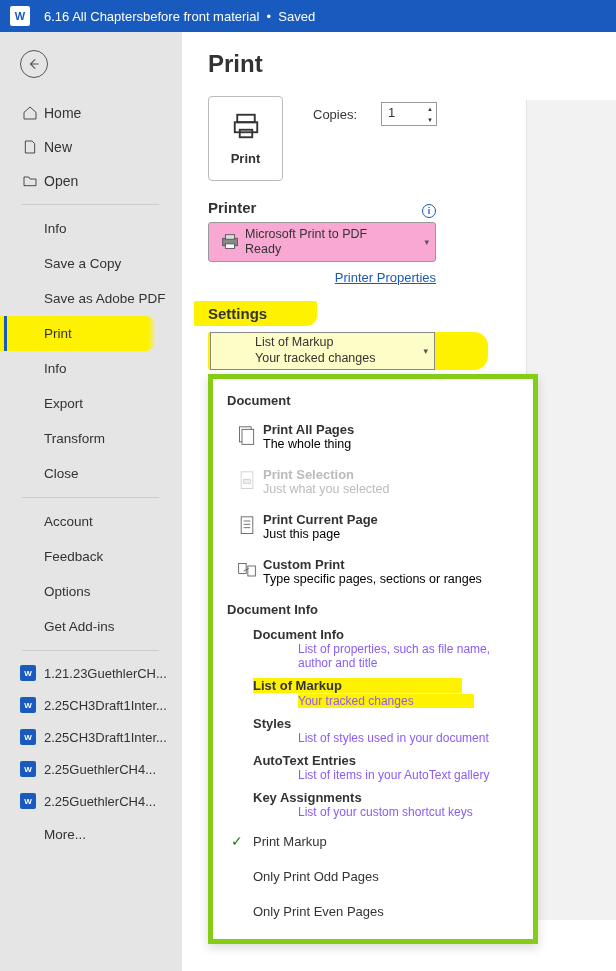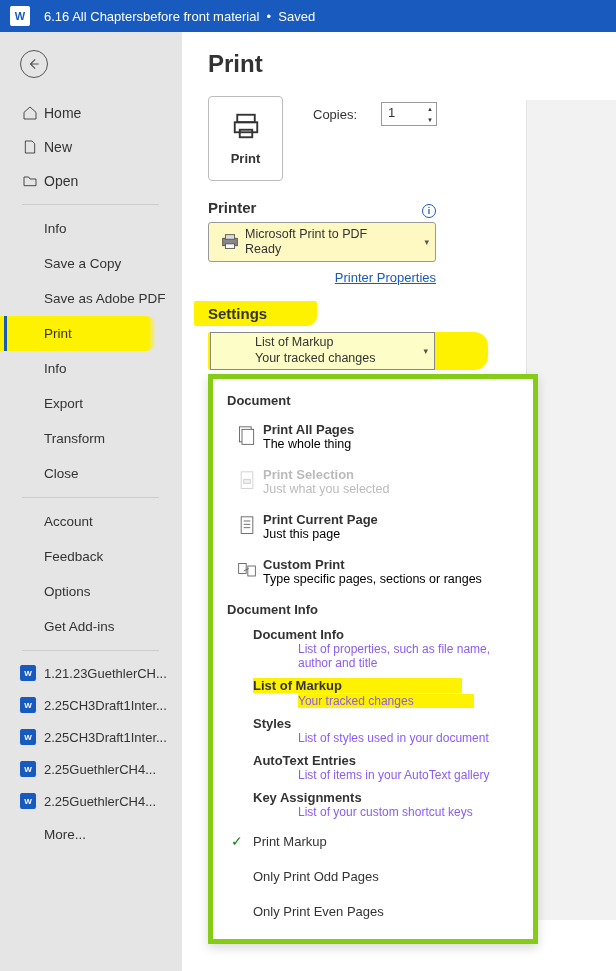--- a/index.html
+++ b/index.html
@@ -30,21 +30,21 @@
   .print-btn svg { width: 30px; height: 30px; }
   .print-btn-label { font-size: 13px; font-weight: 600; }
   .copies-row { display: flex; align-items: center; gap: 24px; margin-top: 6px; }
   .copies-input { border: 1px solid #999; width: 56px; height: 24px; padding: 2px 14px 2px 6px; position: relative; font-size: 13px; }
   .copies-spin { position: absolute; right: 0; top: 0; bottom: 0; width: 12px; display: flex; flex-direction: column; }
   .copies-spin div { flex: 1; display: flex; align-items: center; justify-content: center; font-size: 6px; cursor: pointer; }
 
   .section-label { font-size: 15px; font-weight: 600; margin-bottom: 6px; }
   .printer-row-head { display: flex; align-items: center; justify-content: space-between; width: 228px; }
   .info-circle { width: 14px; height: 14px; border: 1.3px solid #185abd; color: #185abd; border-radius: 50%; font-size: 9px; font-weight: bold; display: flex; align-items: center; justify-content: center; cursor: pointer; }
-  .dropdown-box { border: 1px solid #999; border-radius: 3px; width: 228px; height: 40px; display: flex; align-items: center; padding: 4px 6px; cursor: pointer; background: #fef9c3; position: relative; }
+  .dropdown-box { border: 1px solid #999; border-radius: 3px; width: 228px; height: 40px; display: flex; align-items: center; padding: 4px 6px; cursor: pointer; background: #f9a8d4; position: relative; }
   .dropdown-box .dd-icon { width: 30px; display: flex; align-items: center; justify-content: center; }
   .dropdown-box .dd-text { flex: 1; line-height: 1.2; font-size: 12.5px; }
   .dropdown-box .dd-caret { font-size: 9px; color: #555; }
   .printer-props { width: 228px; text-align: right; margin-top: 8px; margin-bottom: 16px; }
   .printer-props a { color: #185abd; text-decoration: underline; font-size: 13px; cursor: pointer; }
 
   .highlight-settings { display: inline-block; background: #fff200; padding: 4px 50px 4px 14px; margin-left: -14px; margin-bottom: 6px; border-radius: 2px 2px 10px 2px; }
   .highlight-settings .section-label { margin: 0; }
 
   .settings-dd-wrap { position: relative; width: 280px; }

